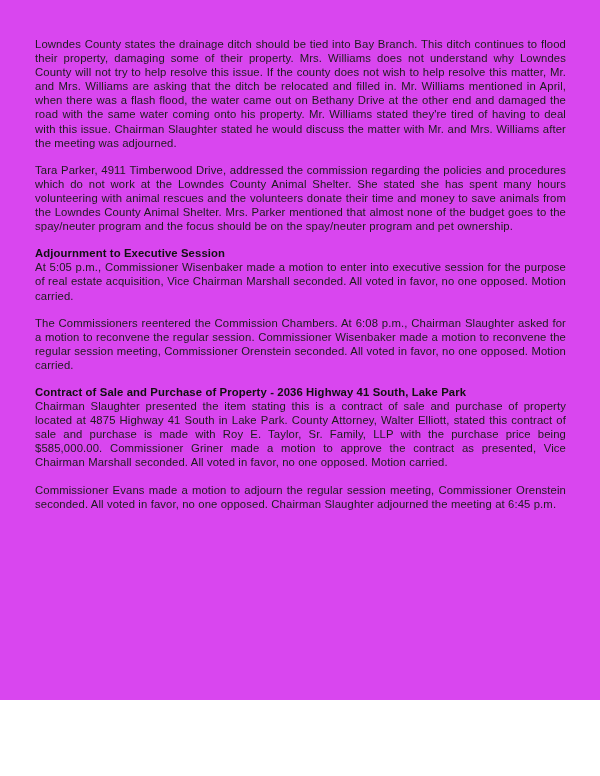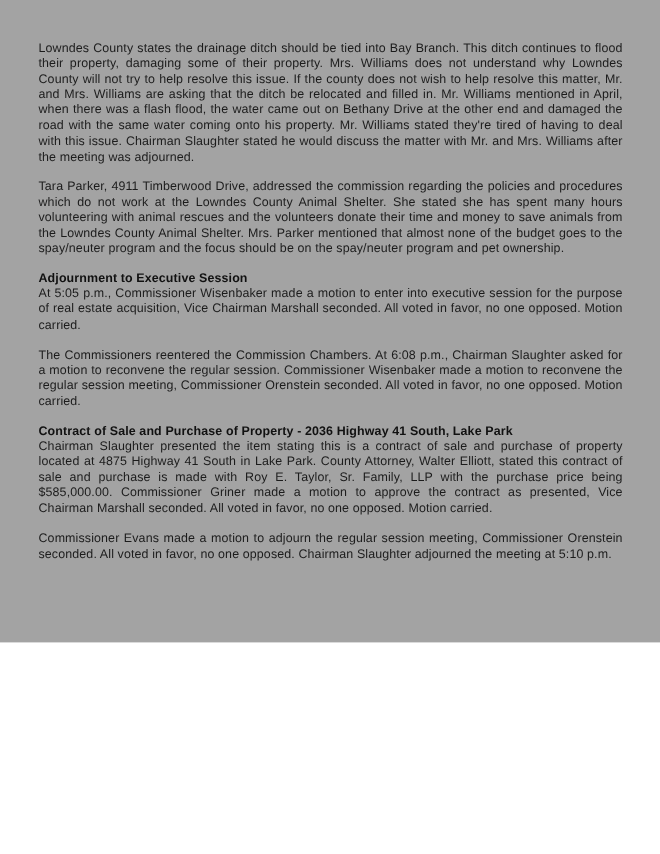--- a/index.html
+++ b/index.html
@@ -14,22 +14,22 @@
     font-family: "Liberation Sans", sans-serif;
     color: #1a1a1a;
     -webkit-font-smoothing: antialiased;
   }
 
   .page {
     position: absolute;
     left: 0;
     top: 0;
     width: 600px;
-    height: 584px;
-    background: #a3a3a3;
+    height: 700px;
+    background: #d946ef;
     overflow: hidden;
   }
 
   .content {
     position: absolute;
     left: 35px;
     top: 37px;
     width: 531px;
   }
 
@@ -95,20 +95,20 @@
     </div>
 
     <p class="body-text">The Commissioners reentered the Commission Chambers.  At 6:08 p.m., Chairman Slaughter asked for a motion to reconvene the regular session.   Commissioner Wisenbaker made a motion to reconvene the regular session meeting, Commissioner Orenstein seconded.  All voted in favor, no one opposed. Motion carried.</p>
 
     <div class="block">
       <h2 class="section-heading">Contract of Sale and Purchase of Property - 2036 Highway 41 South, Lake Park</h2>
       <p class="body-text">Chairman Slaughter presented the item stating this is a contract of sale and purchase of property located at 4875 Highway 41 South in Lake Park.  County Attorney, Walter Elliott, stated this contract of sale and purchase is made with Roy E. Taylor, Sr. Family, LLP with the purchase price being $585,000.00.   Commissioner Griner made a motion to approve the contract as presented, Vice Chairman Marshall seconded.  All voted in favor, no one opposed.  Motion carried.</p>
     </div>
 
     <div class="block">
-      <p class="body-text">Commissioner Evans made a motion to adjourn the regular session meeting, Commissioner Orenstein seconded.  All voted in favor, no one opposed.  Chairman Slaughter adjourned the meeting at 5:10 p.m.</p>
+      <p class="body-text">Commissioner Evans made a motion to adjourn the regular session meeting, Commissioner Orenstein seconded.  All voted in favor, no one opposed.  Chairman Slaughter adjourned the meeting at 6:45 p.m.</p>
     </div>
 
   </div>
 
   <div class="page-number">3</div>
 
 </div>
 
 </body></html>

